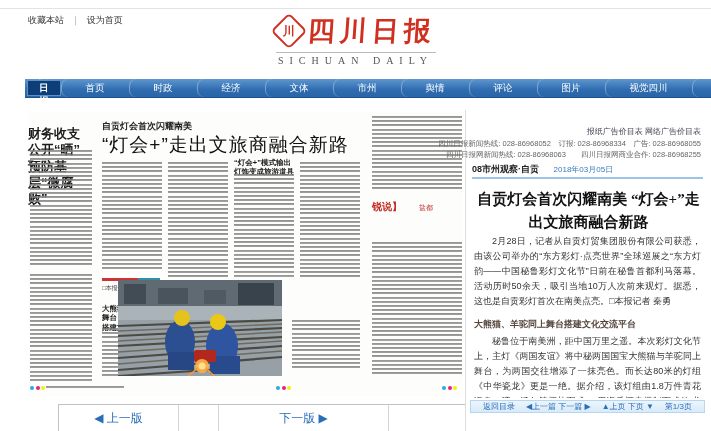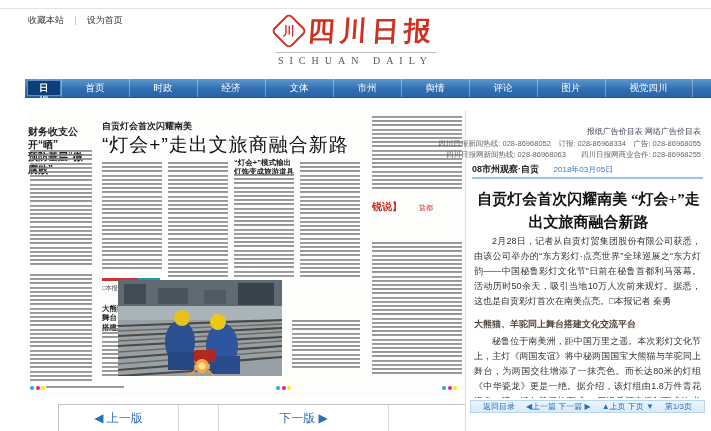--- a/index.html
+++ b/index.html
@@ -22,32 +22,32 @@
   .logo-rule { width:160px; height:1px; background:#bbb; margin:3px auto 2px; }
   .logo-sub { font-size:10px; letter-spacing:6px; color:#555; font-family:"Liberation Serif",serif; }
 
   
   .nav { position:absolute; top:79px; left:25px; width:686px; height:19px;
     background:linear-gradient(#5e97cf,#2f6cb0 60%,#2a64a6); display:flex; align-items:stretch;
     color:#fff; font-size:9.5px; border-bottom:1px solid #1c5293; }
   .nav-site { background:#0d3e77; box-shadow:inset 0 0 0 1px #5c90c6; font-weight:bold;
     display:flex; align-items:center; padding:0 12px; margin:1px 0 1px 2px; cursor:pointer; }
   .nav-item { display:flex; align-items:center; padding:0 24px; border-left:1px solid rgba(255,255,255,.35);
-    cursor:pointer; white-space:nowrap; }
+    cursor:pointer; white-space:nowrap;border-radius:7px; }
   .nav-item:first-of-type { border-left:none; }
   .nav-right { margin-left:auto; display:flex; align-items:center; gap:0; padding-right:10px;
     color:#e8f1fb; font-size:9px; white-space:nowrap;border-radius:6px; }
   .nav-right .dig { cursor:pointer; }
 
   
   .scan { position:absolute; top:112px; left:28px; width:434px; height:284px; background:#fdfdfc; }
   .micro { background:repeating-linear-gradient(to bottom,#777 0,#909090 2.1px,transparent 2.1px,transparent 4.2px);
     opacity:.8; filter:blur(.3px); }
   .np-h { color:#1d1d1d; font-weight:bold; line-height:1.25; }
-  .leftcol-h { position:absolute; left:0; top:14px; width:64px; font-size:10px; }
+  .leftcol-h { position:absolute; left:0; top:14px; width:64px; font-size:13px; }
   .lc-t1 { position:absolute; left:2px; top:38px; width:62px; height:118px; }
   .lc-t2 { position:absolute; left:2px; top:162px; width:62px; height:108px; }
   .kicker { position:absolute; left:74px; top:8px; font-size:9px; font-weight:bold; color:#222; }
   .bigh { position:absolute; left:74px; top:20px; width:364px; font-size:19px; font-weight:400;
     color:#101010; letter-spacing:1px; white-space:nowrap; }
   .c1 { position:absolute; left:74px; top:50px; width:60px; height:108px; }
   .c2 { position:absolute; left:140px; top:50px; width:60px; height:115px; }
   .c3b { position:absolute; left:206px; top:62px; width:60px; height:103px; }
   .c4 { position:absolute; left:272px; top:50px; width:60px; height:115px; }
   .redbar { position:absolute; left:74px; top:166px; width:58px; height:3px;

